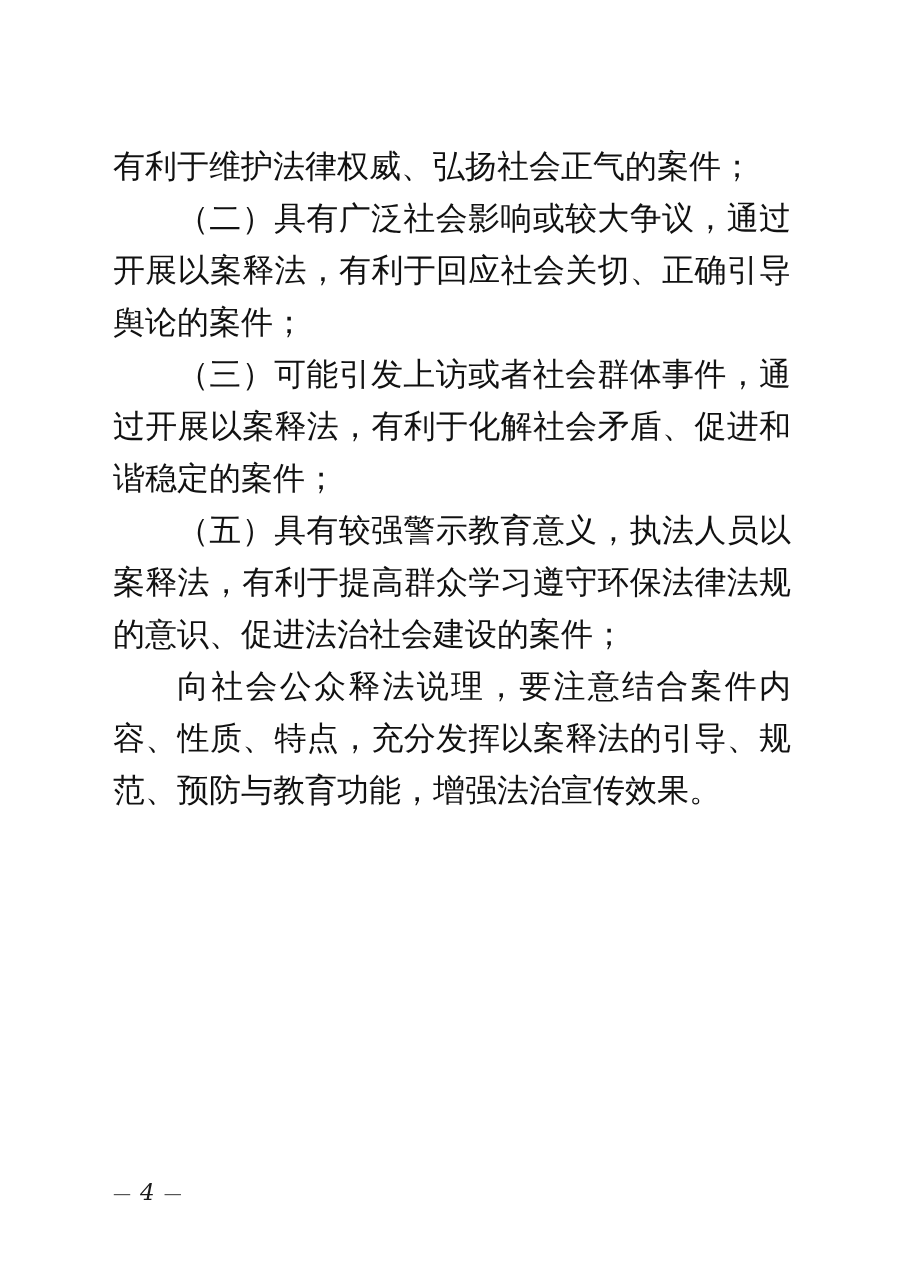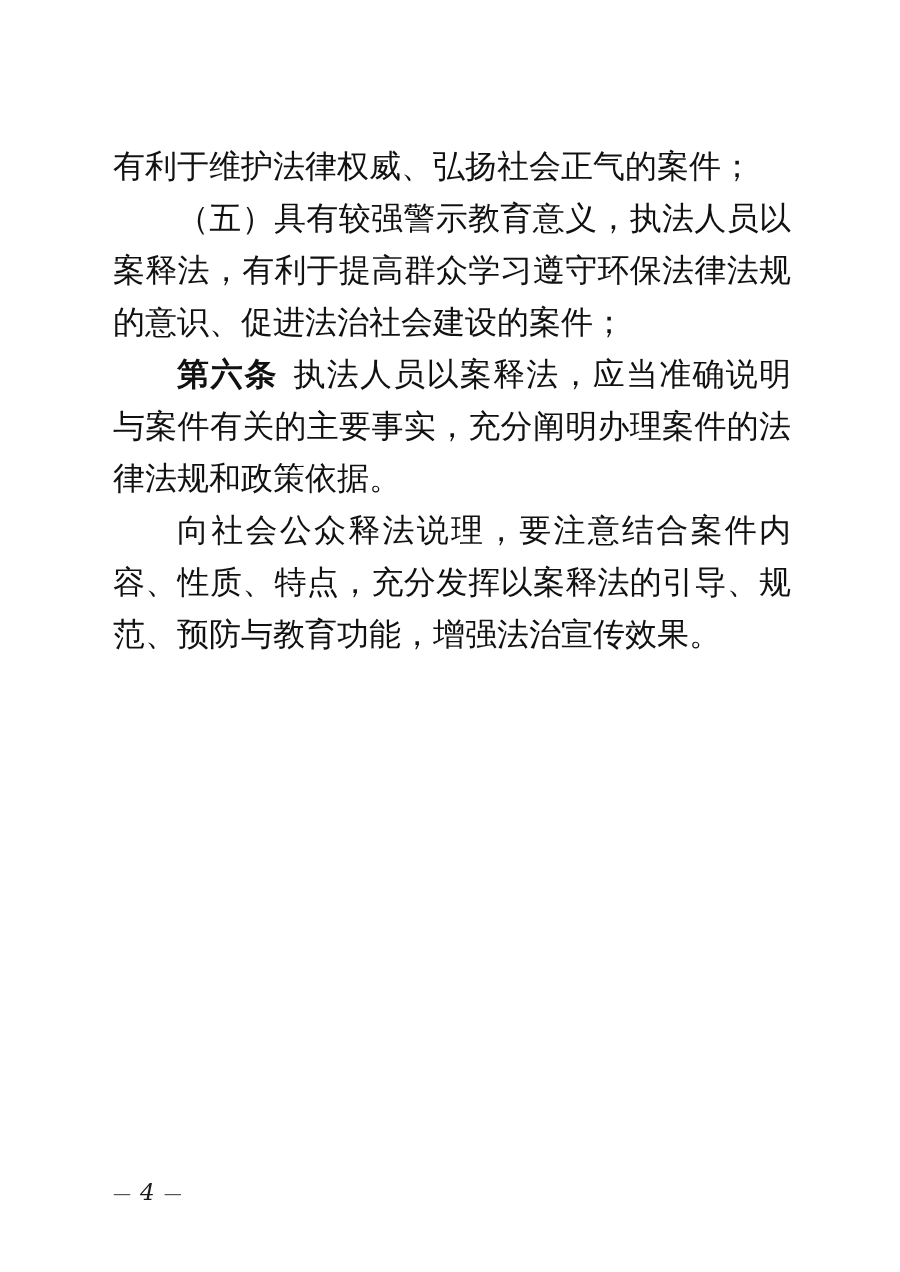--- a/index.html
+++ b/index.html
@@ -84,27 +84,28 @@
 </style>
 </head>
 <body>
 
 <div class="page">
 
   <div class="textblock">
 
     <p class="para runover">有利于维护法律权威、弘扬社会正气的案件；</p>
 
+    <p class="para indent">（二）具有广泛社会影响或较大争议，通过开展以案释法，有利于回应社会关切、正确引导舆论的案件；</p>
 
+    <p class="para indent">（三）可能引发上访或者社会群体事件，通过开展以案释法，有利于化解社会矛盾、促进和谐稳定的案件；</p>
 
 
     <p class="para indent">（五）具有较强警示教育意义，执法人员以案释法，有利于提高群众学习遵守环保法律法规的意识、促进法治社会建设的案件；</p>
 
 
-    <p class="para indent"><span class="article-label">第六条</span><span class="article-gap"></span><span>执法人员以案释法，应当准确说明与案件有关的主要事实，充分阐明办理案件的法律法规和政策依据。</span></p>
 
 
     <p class="para indent">向社会公众释法说理，要注意结合案件内容、性质、特点，充分发挥以案释法的引导、规范、预防与教育功能，增强法治宣传效果。</p>
 
   </div>
 
   <div class="page-footer"><span class="dash">—</span><span class="num">4</span><span class="dash">—</span></div>
 
 </div>
 

